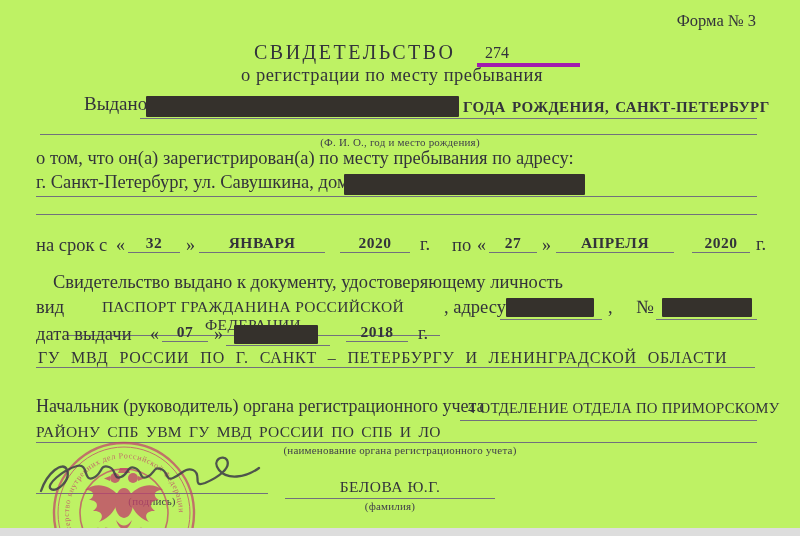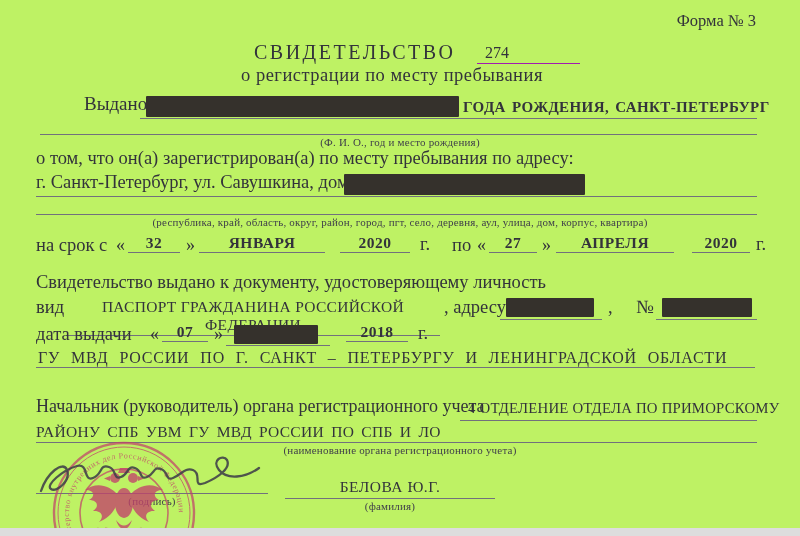--- a/index.html
+++ b/index.html
@@ -25,53 +25,52 @@
   svg text{font-family:"Liberation Serif","DejaVu Serif",serif;}
 </style>
 </head>
 <body>
 
 <div class="page">
 
   <div class="abs" style="top:11px;right:44px;font-size:16.5px;">Форма № 3</div>
 
   <div class="abs title" style="top:41px;left:254px;">СВИДЕТЕЛЬСТВО</div>
-  <div class="abs" style="top:44px;left:477px;width:95px;border-bottom:1px solid #a21caf;padding:0 0 1px 8px;font-size:16px;">274</div>
+  <div class="abs" style="top:44px;left:477px;width:95px;border-bottom:4px solid #a21caf;padding:0 0 1px 8px;font-size:16px;">274</div>
   <div class="abs subtitle" style="top:65px;left:241px;">о регистрации по месту пребывания</div>
 
   <div class="abs" style="top:93px;left:84px;font-size:19px;">Выдано</div>
   <div class="redact" style="top:96px;left:146px;width:313px;height:21px;"></div>
   <div class="abs boldcaps" style="top:99px;left:463px;">ГОДА РОЖДЕНИЯ, САНКТ-ПЕТЕРБУРГ</div>
   <div class="hline" style="top:118px;left:140px;width:617px;"></div>
   <div class="hline" style="top:134px;left:40px;width:717px;"></div>
   <div class="cap cap-center" style="top:136px;">(Ф. И. О., год и место рождения)</div>
 
   <div class="abs base" style="top:148px;left:36px;">о том, что он(а) зарегистрирован(а) по месту пребывания по адресу:</div>
   <div class="abs base" style="top:172px;left:36px;">г. Санкт-Петербург, ул. Савушкина, дом</div>
   <div class="redact" style="top:174px;left:344px;width:241px;height:21px;"></div>
   <div class="hline" style="top:196px;left:36px;width:721px;"></div>
   <div class="hline" style="top:214px;left:36px;width:721px;"></div>
-  <div class="cap cap-center" style="top:216px;">(республика, край, область, округ, район, город, пгт, село, деревня, аул, улица, дом, корпус, квартира)</div>
 
   <div class="abs base" style="top:235px;left:36px;">на срок с</div>
   <span class="abs quote" style="top:235px;left:116px;">«</span>
   <div class="seg val" style="top:234px;left:128px;width:52px;">32</div>
   <span class="abs quote" style="top:235px;left:186px;">»</span>
   <div class="seg val" style="top:234px;left:199px;width:126px;">ЯНВАРЯ</div>
   <div class="seg val" style="top:234px;left:340px;width:70px;">2020</div>
   <span class="abs base" style="top:234px;left:420px;">г.</span>
   <span class="abs base" style="top:235px;left:452px;">по</span>
   <span class="abs quote" style="top:235px;left:477px;">«</span>
   <div class="seg val" style="top:234px;left:489px;width:48px;">27</div>
   <span class="abs quote" style="top:235px;left:542px;">»</span>
   <div class="seg val" style="top:234px;left:556px;width:118px;">АПРЕЛЯ</div>
   <div class="seg val" style="top:234px;left:692px;width:58px;">2020</div>
   <span class="abs base" style="top:234px;left:756px;">г.</span>
 
-  <div class="abs base" style="top:272px;left:36px;">Свидетельство выдано к документу, удостоверяющему личность</div>
+  <div class="abs base" style="top:272px;left:53px;">Свидетельство выдано к документу, удостоверяющему личность</div>
   <div class="abs base" style="top:297px;left:36px;">вид</div>
   <div class="seg caps" style="top:298px;left:66px;width:374px;padding-bottom:1px;">ПАСПОРТ ГРАЖДАНИНА РОССИЙСКОЙ ФЕДЕРАЦИИ</div>
   <div class="abs base" style="top:297px;left:444px;">, адресу</div>
   <div class="redact" style="top:298px;left:506px;width:88px;height:19px;"></div>
   <div class="hline" style="top:319px;left:500px;width:102px;"></div>
   <span class="abs base" style="top:297px;left:608px;">,</span>
   <div class="abs base" style="top:297px;left:636px;">№</div>
   <div class="hline" style="top:319px;left:656px;width:101px;"></div>
   <div class="redact" style="top:298px;left:662px;width:90px;height:19px;"></div>
 

